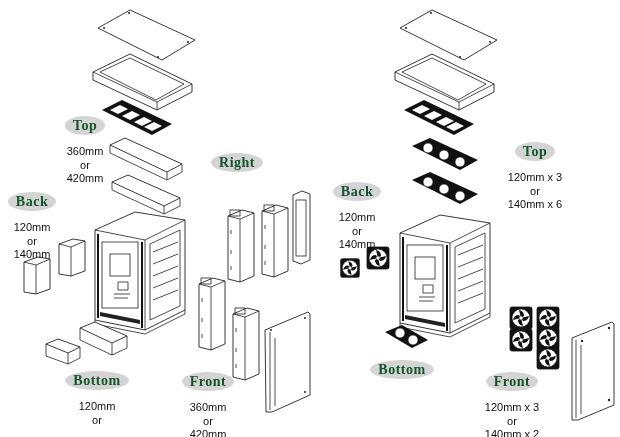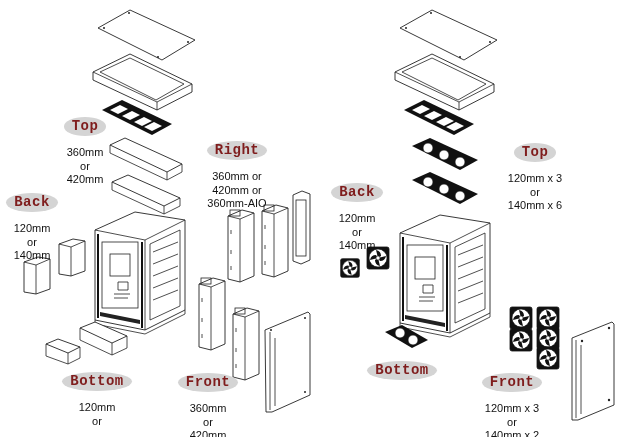--- a/index.html
+++ b/index.html
@@ -1,19 +1,19 @@
 <!DOCTYPE html>
 <html><head>
 <meta charset="utf-8">
 <style>
   html,body{margin:0;padding:0;background:#ffffff;}
   #stage{position:relative;width:620px;height:437px;overflow:hidden;background:#fff;font-family:"Liberation Sans",sans-serif;color:#111;}
   svg.art{position:absolute;left:0;top:0;width:620px;height:437px;}
   .lbl{position:absolute;text-align:center;}
-  .pill{display:inline-block;background:#d4d4d4;border-radius:50%;padding:1px 8px;font-family:Liberation Mono, monospace;font-weight:bold;font-size:14px;letter-spacing:0.5px;color:#7f1d1d;line-height:17px;}
+  .pill{display:inline-block;background:#d4d4d4;border-radius:50%;padding:1px 8px;font-family:Liberation Serif, serif;font-weight:bold;font-size:14px;letter-spacing:0.5px;color:#14532d;line-height:17px;}
   .spec{font-size:11px;line-height:13.5px;margin-top:10px;color:#111;}
   .spec div{white-space:nowrap;}
   .ln{fill:#fff;stroke:#222;stroke-width:0.9;}
   .ln2{fill:none;stroke:#222;stroke-width:0.8;}
   .dk{fill:#111;stroke:#111;stroke-width:0.8;}
   .wh{fill:#fff;stroke:#111;stroke-width:0.7;}
 </style>
 </head>
 <body>
 
@@ -164,27 +164,22 @@
 
   <div class="lbl" style="left:52px;top:116px;width:66px;">
     <span class="pill">Top</span>
     <div class="spec">
       <div>360mm</div>
       <div>or</div>
       <div>420mm</div>
     </div>
   </div>
 
-  <div class="lbl" style="left:196px;top:140px;width:82px;">
+  <div class="lbl" style="left:196px;top:153px;width:82px;">
     <span class="pill">Right</span>
-    <div class="spec">
-      <div>360mm or</div>
-      <div>420mm or</div>
-      <div>360mm-AIO</div>
-    </div>
   </div>
 
   <div class="lbl" style="left:2px;top:192px;width:60px;">
     <span class="pill">Back</span>
     <div class="spec">
       <div>120mm</div>
       <div>or</div>
       <div>140mm</div>
     </div>
   </div>

